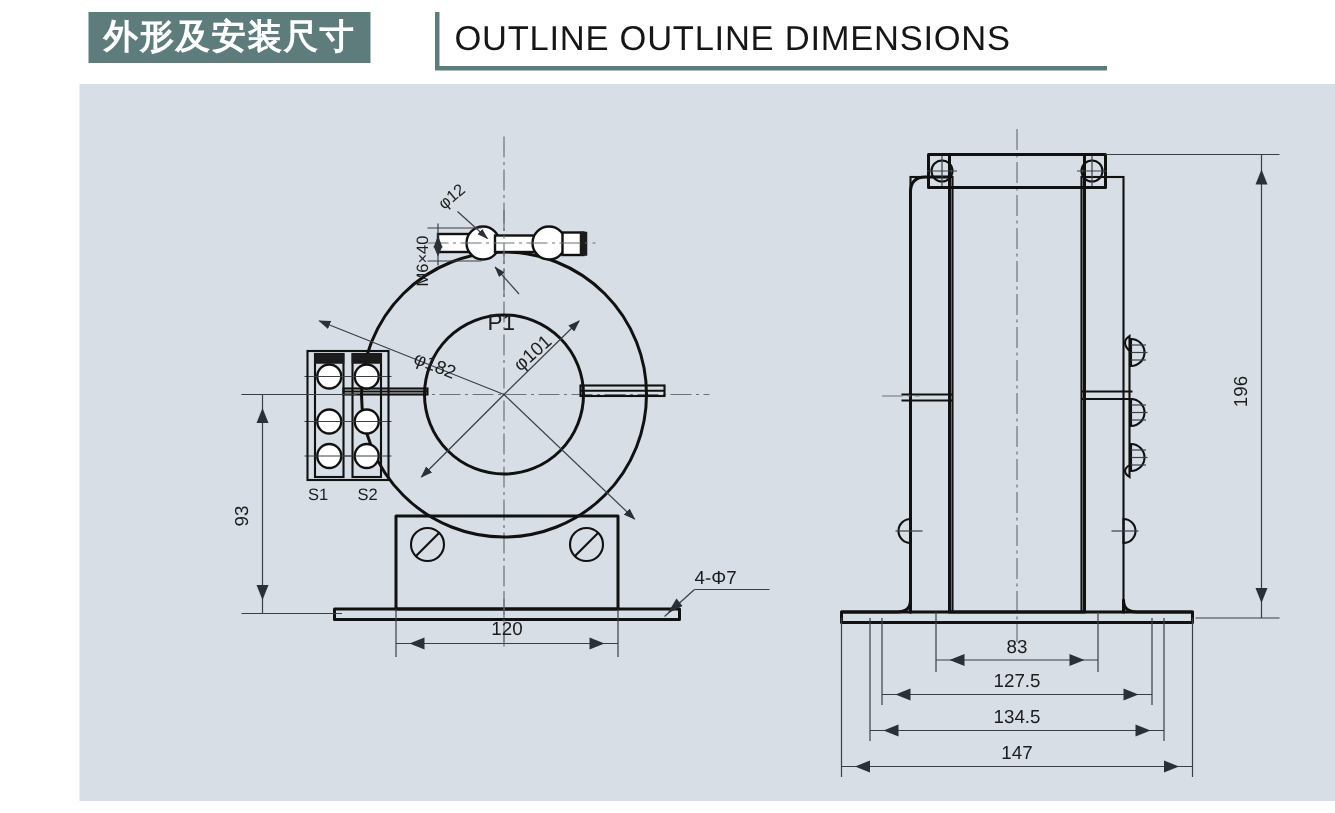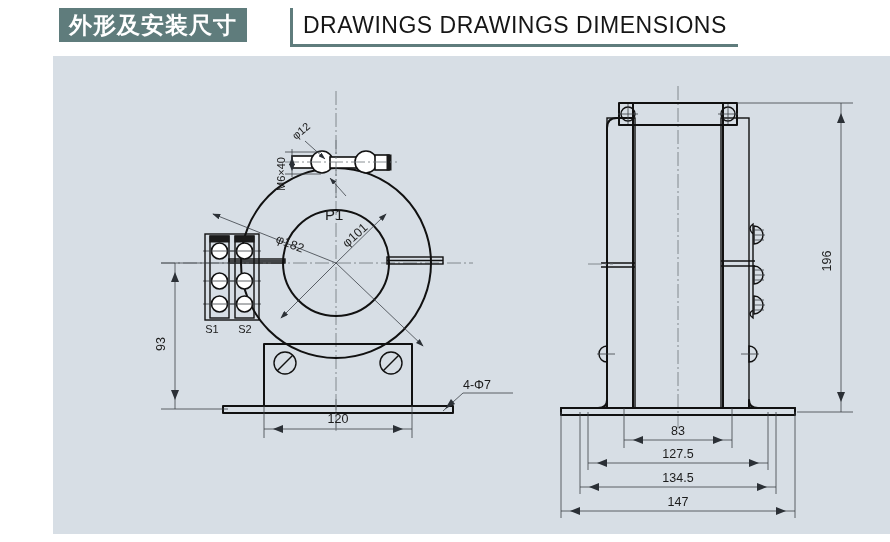--- a/index.html
+++ b/index.html
@@ -55,21 +55,21 @@
   text.dim.mid{font-size:12.5px;}
 </style>
 </head>
 <body>
 
 <div class="page">
 
   <div class="header">
     <div class="hdr-badge">外形及安装尺寸</div>
     <div class="hdr-rule-left"></div>
-    <div class="hdr-title">DRAWINGS  DRAWINGS  DIMENSIONS</div>
+    <div class="hdr-title">OUTLINE  OUTLINE  DIMENSIONS</div>
     <div class="hdr-rule"></div>
   </div>
 
   <div class="canvas-wrap">
   <svg class="draw" viewBox="0 0 876 478" xmlns="http://www.w3.org/2000/svg">
 
     <defs>
       <marker id="ah" markerWidth="10" markerHeight="7" refX="9" refY="3.5" orient="auto">
         <polygon points="0 0, 10 3.5, 0 7" fill="#2b3036"></polygon>
       </marker>

